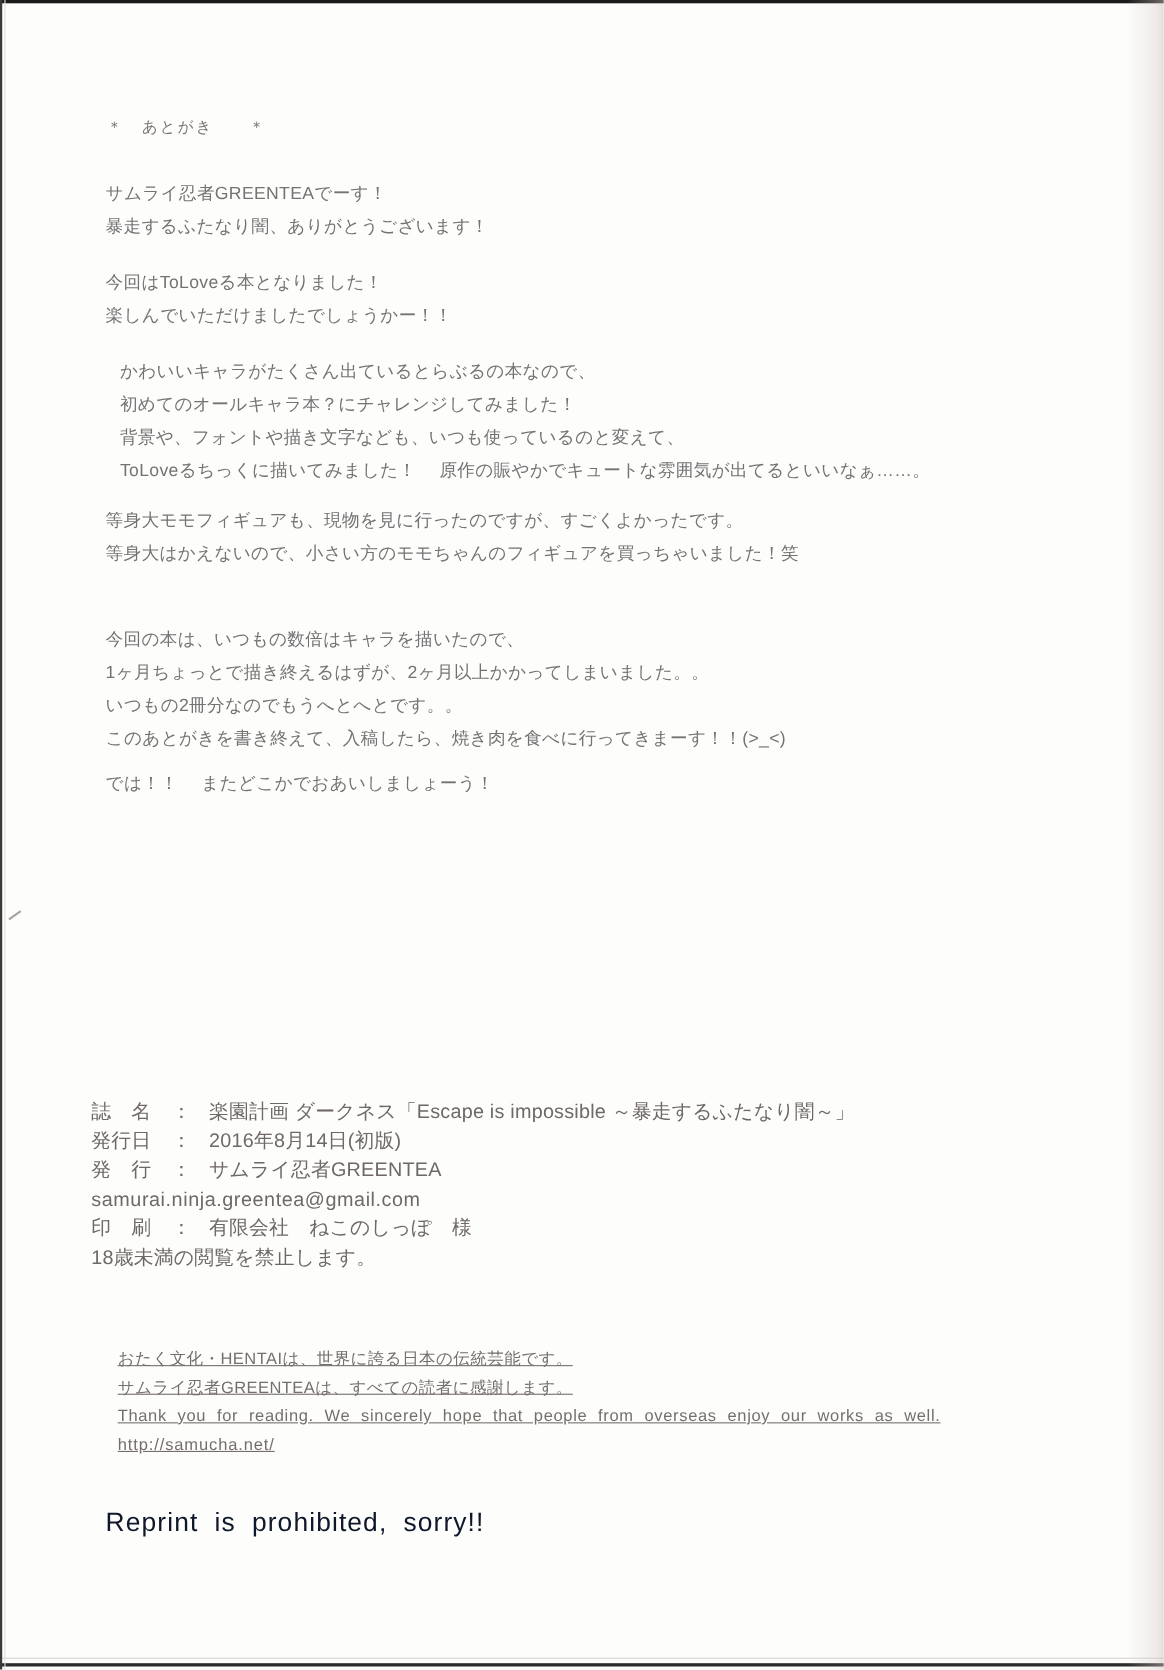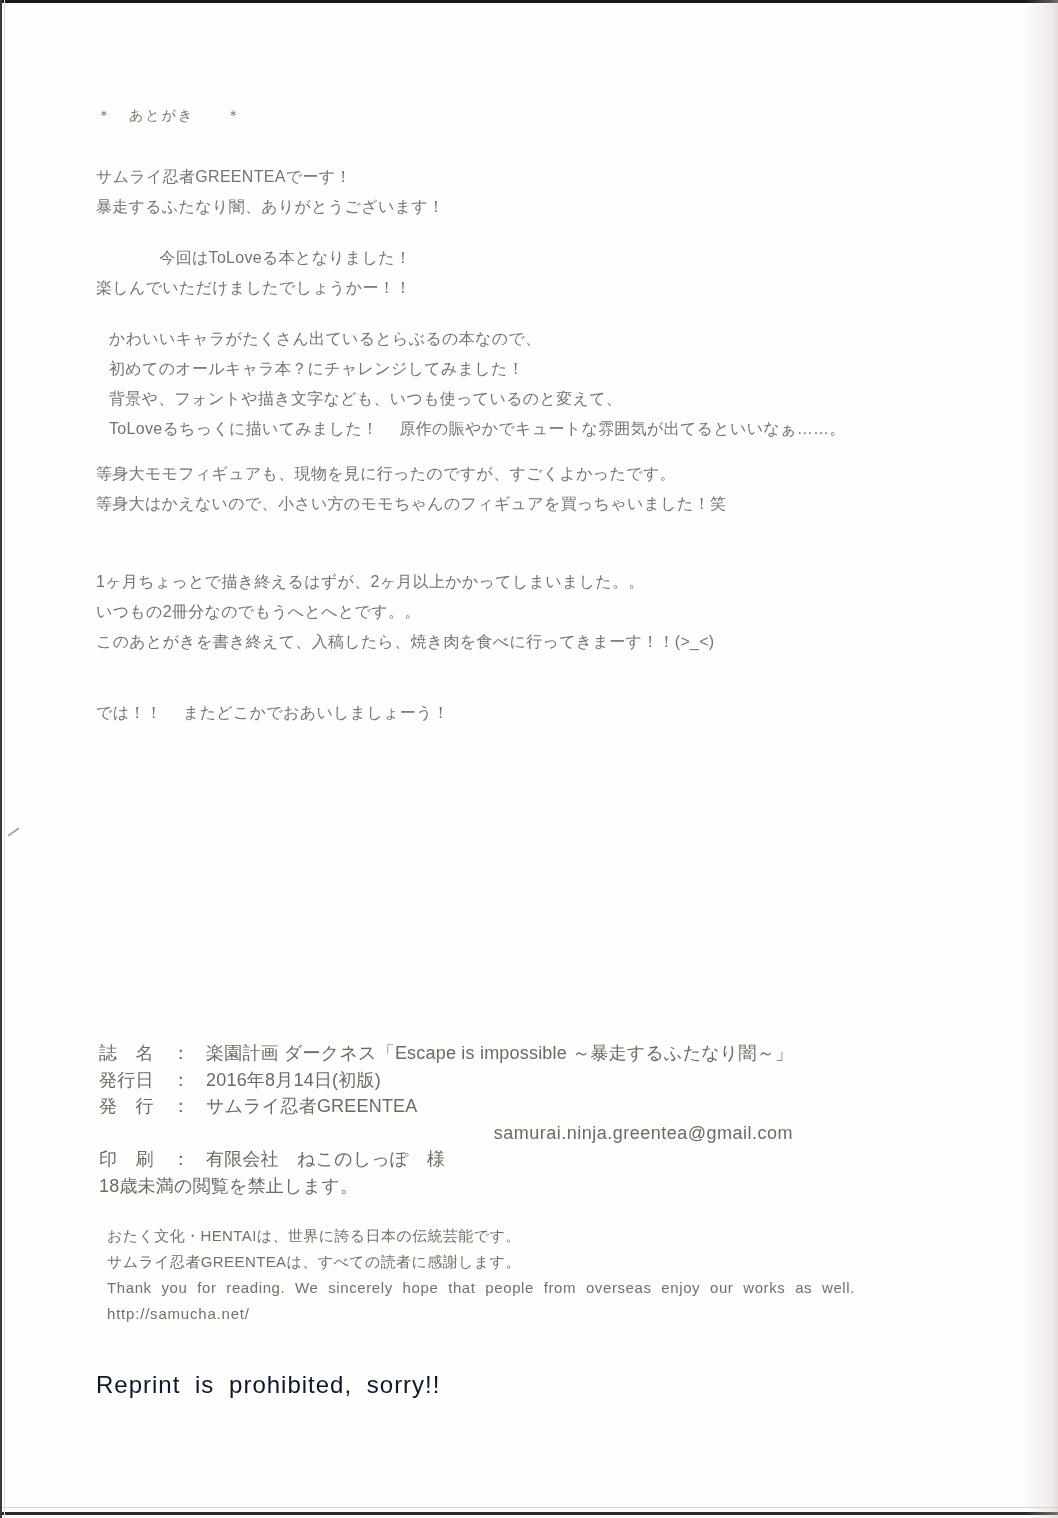--- a/index.html
+++ b/index.html
@@ -22,27 +22,27 @@
     background:linear-gradient(to right, rgba(214,200,198,0) 0%, rgba(214,200,198,0.35) 80%, rgba(205,190,188,0.5) 100%);
   }
   .corner-mark{position:absolute;top:831px;left:7px;width:13px;height:2px;background:#a9a29c;transform:rotate(-35deg);}
   .title{
     position:absolute;left:97px;top:107px;
     font-size:14px;letter-spacing:2px;color:#7b746f;
   }
   .para{position:absolute;left:96px;}
   .para .line{font-size:16px;line-height:30px;white-space:pre;color:#737373;letter-spacing:0.3px;}
 
-  .colophon{position:absolute;left:99px;top:997px;margin-top:43px;}
+  .colophon{position:absolute;left:83px;top:997px;}
   .colophon .c-line{font-size:18px;line-height:26.5px;white-space:pre;color:#6f6965;letter-spacing:0.2px;}
   .colophon .c-val{margin-left:16px;}
-  .colophon .c-email{letter-spacing:0.5px;text-align:right;}
+  .colophon .c-email{letter-spacing:0.5px;}
 
   .credits{position:absolute;left:107px;top:1223px;}
-  .credits .cr-line{font-size:15px;line-height:26px;white-space:pre;color:#756f6b;letter-spacing:0.4px;}
+  .credits .cr-line{font-size:15px;line-height:26px;white-space:pre;color:#756f6b;letter-spacing:0.4px;text-decoration:underline;}
   .credits .cr-en{word-spacing:5px;letter-spacing:0.6px;}
   .credits .cr-url{letter-spacing:0.8px;}
 
   .reprint{
     position:absolute;left:96px;top:1371px;
     font-size:24px;color:#0f172a;letter-spacing:1px;word-spacing:7px;
   }
 </style>
 </head>
 <body>
@@ -57,38 +57,39 @@
   <div class="edge-right-shadow"></div>
   <div class="corner-mark"></div>
 
   <div class="title">＊　あとがき　　＊</div>
 
   <div class="para" style="top:162px;">
     <div class="line">サムライ忍者GREENTEAでーす！</div>
     <div class="line">暴走するふたなり闇、ありがとうございます！</div>
   </div>
 
-  <div class="para" style="top:243px;text-align:right;">
+  <div class="para" style="top:243px;">
     <div class="line">今回はToLoveる本となりました！</div>
     <div class="line">楽しんでいただけましたでしょうかー！！</div>
   </div>
 
   <div class="para" style="top:324px;margin-left:13px;">
     <div class="line">かわいいキャラがたくさん出ているとらぶるの本なので、</div>
     <div class="line">初めてのオールキャラ本？にチャレンジしてみました！</div>
     <div class="line">背景や、フォントや描き文字なども、いつも使っているのと変えて、</div>
     <div class="line">ToLoveるちっくに描いてみました！　 原作の賑やかでキュートな雰囲気が出てるといいなぁ……。</div>
   </div>
 
   <div class="para" style="top:459px;">
     <div class="line">等身大モモフィギュアも、現物を見に行ったのですが、すごくよかったです。</div>
     <div class="line">等身大はかえないので、小さい方のモモちゃんのフィギュアを買っちゃいました！笑</div>
   </div>
 
   <div class="para" style="top:567px;">
+    <div class="line">今回の本は、いつもの数倍はキャラを描いたので、</div>
     <div class="line">1ヶ月ちょっとで描き終えるはずが、2ヶ月以上かかってしまいました。。</div>
     <div class="line">いつもの2冊分なのでもうへとへとです。。</div>
     <div class="line">このあとがきを書き終えて、入稿したら、焼き肉を食べに行ってきまーす！！(&gt;_&lt;)</div>
   </div>
 
   <div class="para" style="top:698px;">
     <div class="line">では！！　 またどこかでおあいしましょーう！</div>
   </div>
 
   <div class="colophon">

